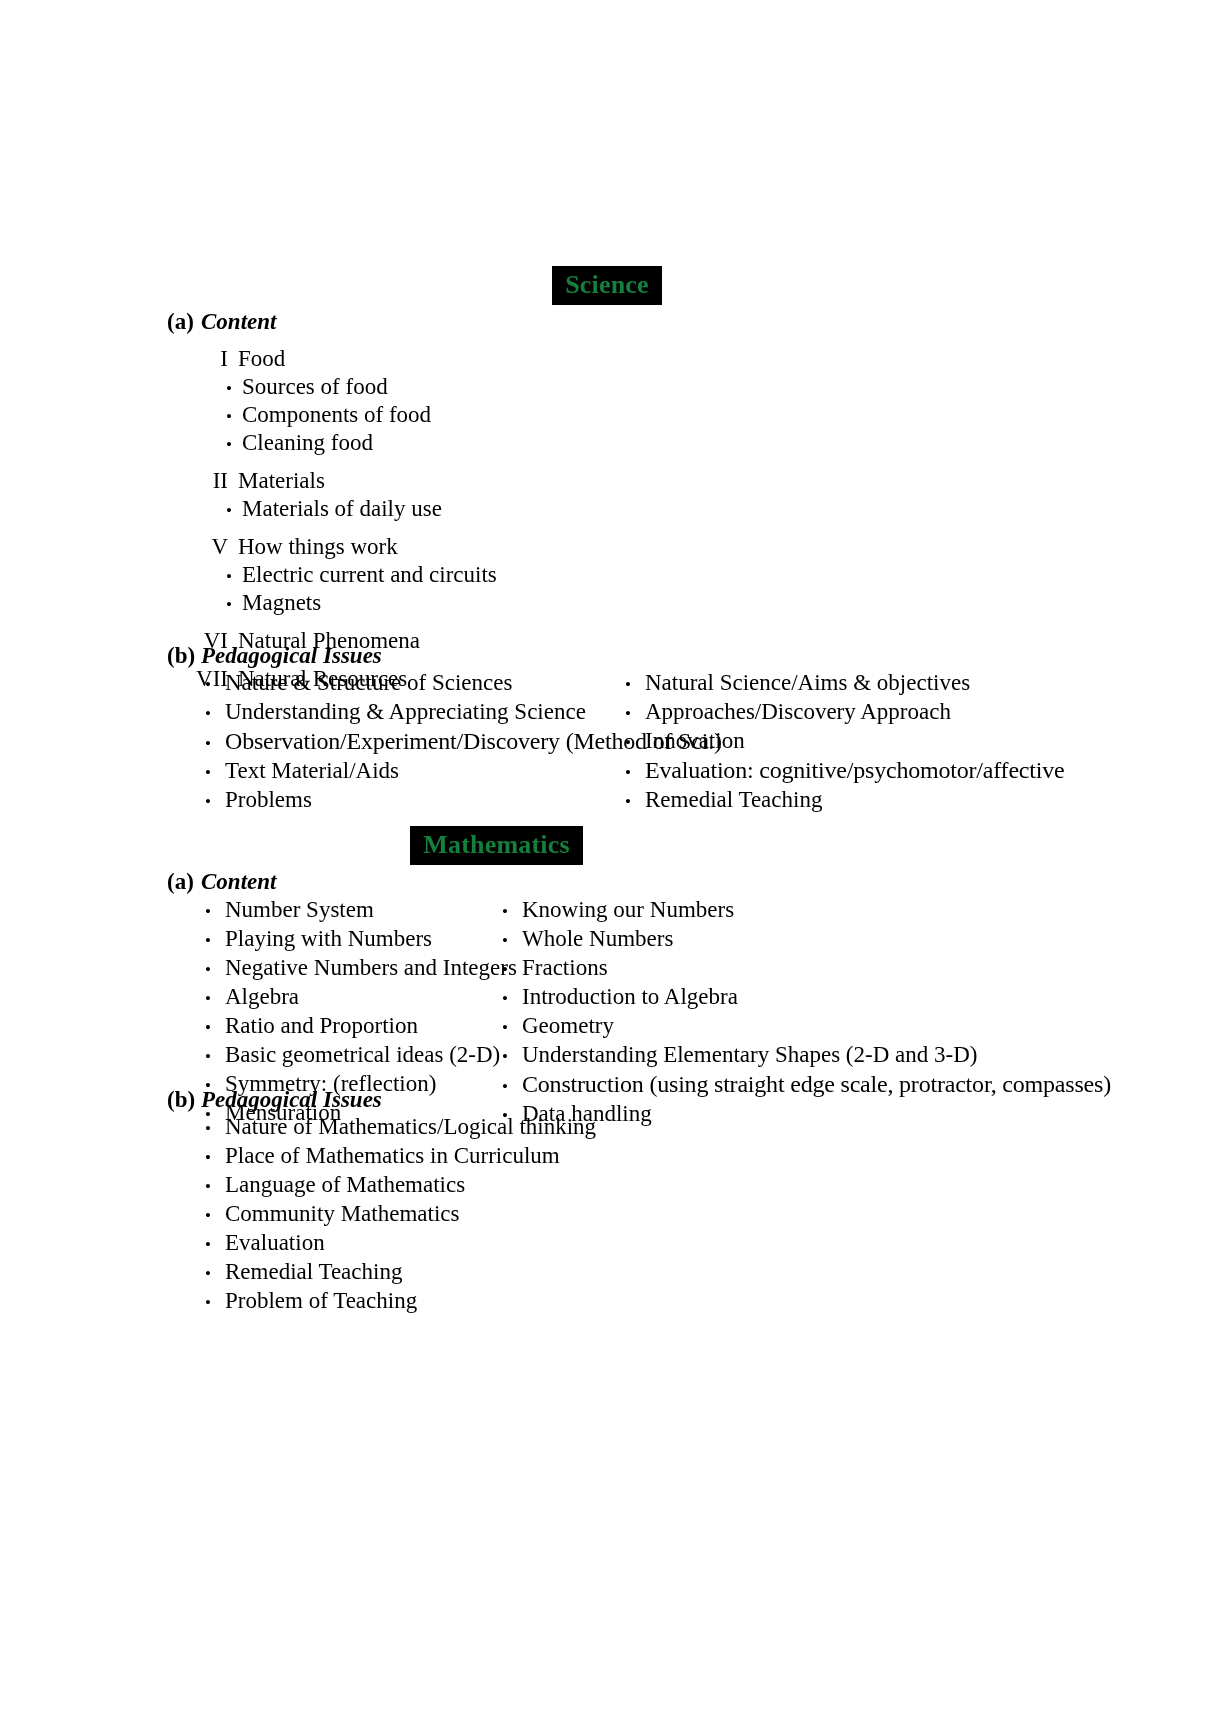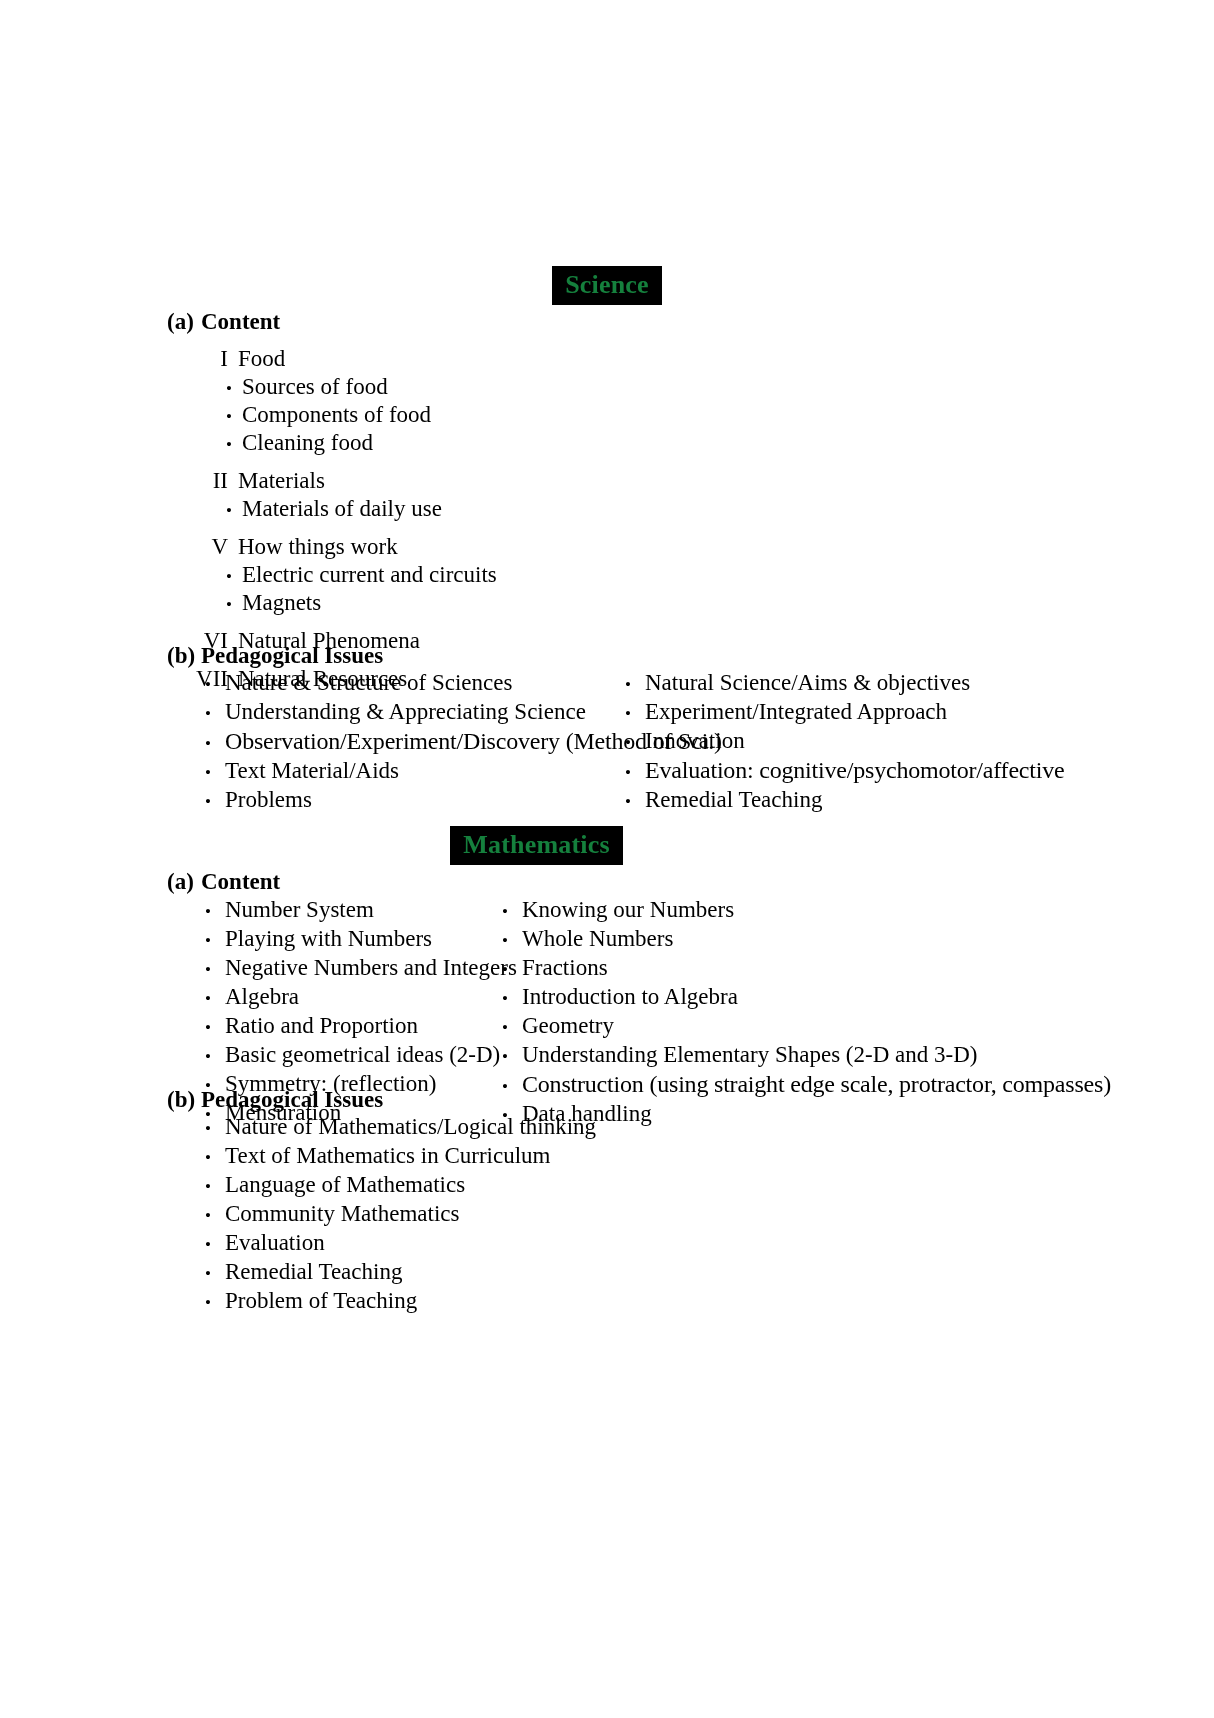--- a/index.html
+++ b/index.html
@@ -46,20 +46,21 @@
     line-height: 1.0;
     white-space: nowrap;
   }
   .group-label .marker {
     font-style: normal;
     font-weight: bold;
     display: inline-block;
     width: 34px;
   }
   .group-label .title {
+    font-style: italic;
     font-weight: bold;
   }
 
   
   .roman-list {
     list-style: none;
     margin: 0;
     padding: 0;
   }
   .roman-row {
@@ -248,38 +249,38 @@
       </li>
     </ul>
 
     <ul class="bullets col-right" style="width:470px;">
       <li>
         <span class="dot">•</span>
         <span class="txt">Natural Science/Aims &amp; objectives</span>
       </li>
       <li>
         <span class="dot">•</span>
-        <span class="txt">Experiment/Integrated Approach</span>
+        <span class="txt">Approaches/Discovery Approach</span>
       </li>
       <li>
         <span class="dot">•</span>
         <span class="txt">Innovation</span>
       </li>
       <li>
         <span class="dot">•</span>
         <span class="txt condensed">Evaluation: cognitive/psychomotor/affective</span>
       </li>
       <li>
         <span class="dot">•</span>
         <span class="txt">Remedial  Teaching</span>
       </li>
     </ul>
   </div>
 
-  <div class="abs" style="left:0; top:826px; width:993px;padding-left:40px;">
+  <div class="abs" style="left:0; top:826px; width:993px;">
     <div class="section-head">
       <span class="chip">Mathematics</span>
     </div>
   </div>
 
   <div class="abs" style="left:167px; top:870px;">
     <div class="group-label">
       <span class="marker">(a)</span><span class="title">Content</span>
     </div>
   </div>
@@ -363,21 +364,21 @@
   </div>
 
   <div class="abs" style="left:205px; top:1112px;">
     <ul class="bullets">
       <li>
         <span class="dot">•</span>
         <span class="txt">Nature of Mathematics/Logical thinking</span>
       </li>
       <li>
         <span class="dot">•</span>
-        <span class="txt">Text  of  Mathematics  in  Curriculum</span>
+        <span class="txt">Place  of  Mathematics  in  Curriculum</span>
       </li>
       <li>
         <span class="dot">•</span>
         <span class="txt">Language of Mathematics</span>
       </li>
       <li>
         <span class="dot">•</span>
         <span class="txt">Community Mathematics</span>
       </li>
       <li>

